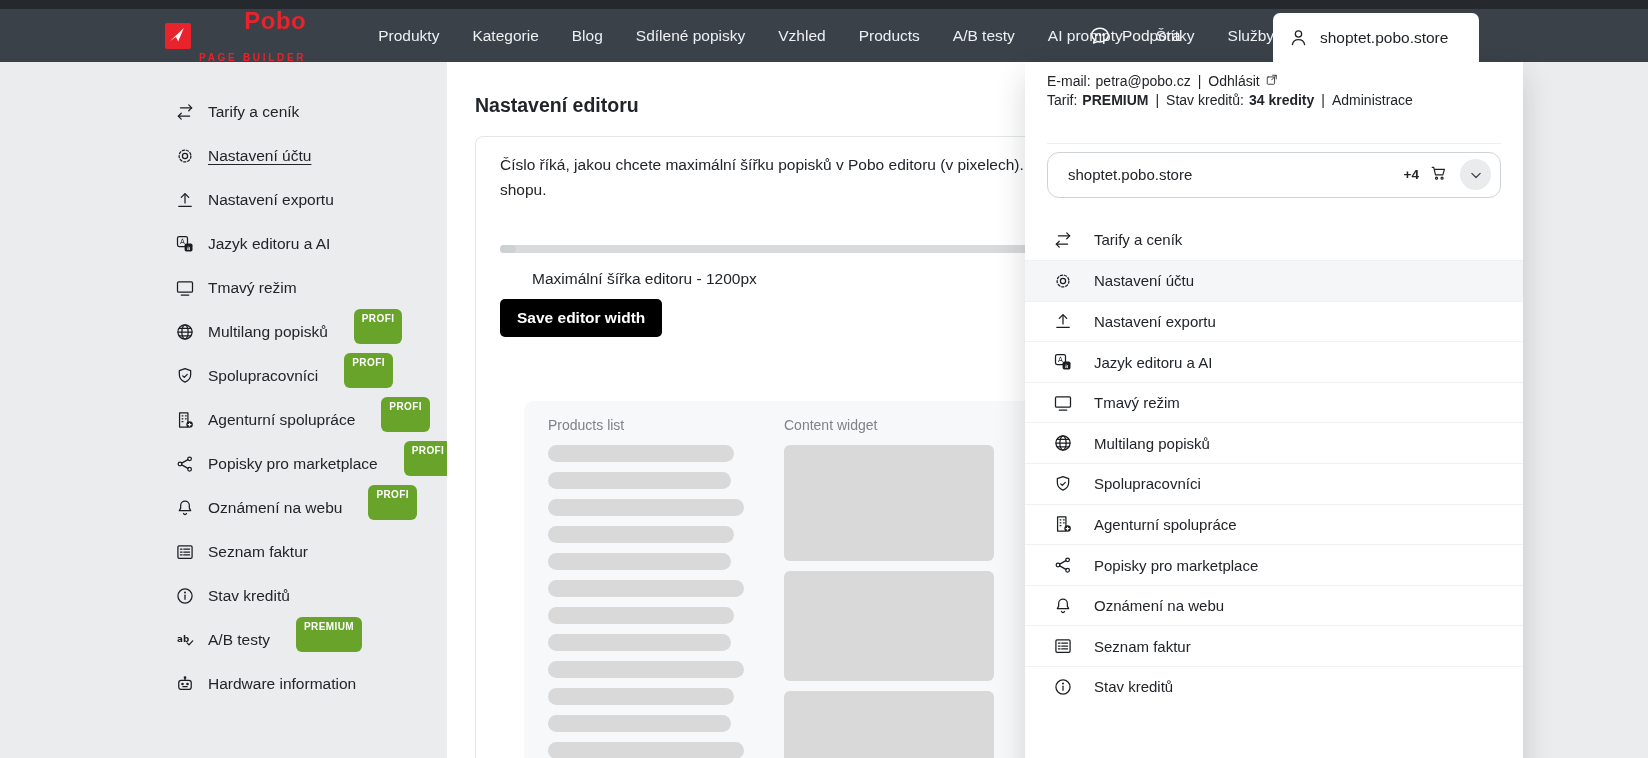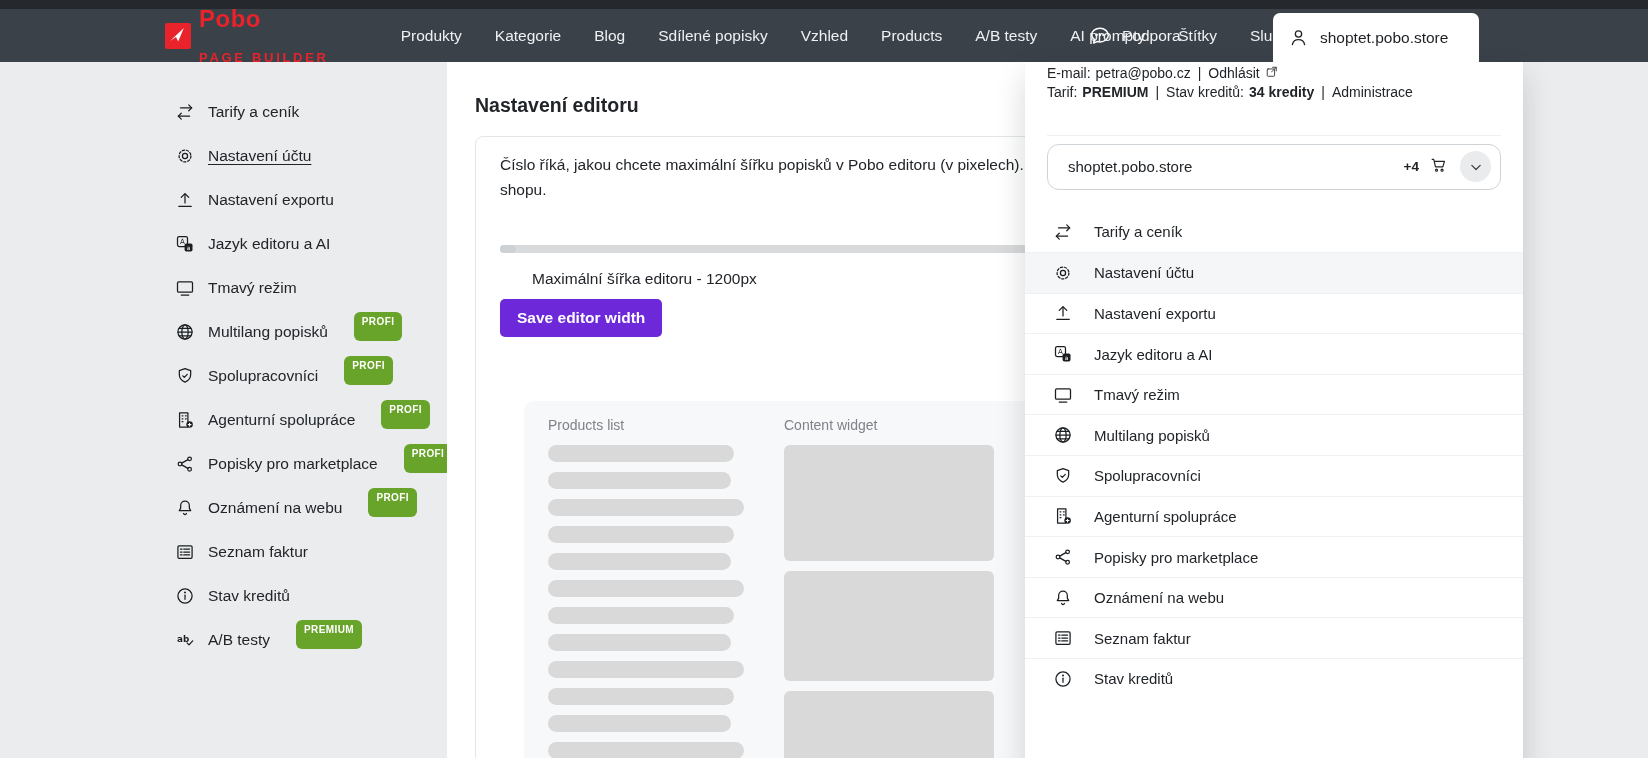--- a/index.html
+++ b/index.html
@@ -7,66 +7,66 @@
     width:1648px;height:758px;position:relative;overflow:hidden;
     background:#ebeced;font-family:"Liberation Sans","DejaVu Sans",sans-serif;
     color:#212529;-webkit-font-smoothing:antialiased;
   }
   
   .topstrip{position:absolute;left:0;top:0;width:100%;height:9px;background:#25282c;z-index:40;}
   .navbar{position:absolute;left:0;top:9px;width:100%;height:53px;background:#3a4149;z-index:40;display:flex;align-items:center;}
   .logo{display:flex;align-items:center;gap:8px;margin-left:165px;cursor:pointer;}
   .logo-box{width:26px;height:26px;background:#e8232b;border-radius:2px;display:flex;align-items:center;justify-content:center;}
   .logo-box svg{width:19px;height:19px;}
-  .logo-text{display:flex;flex-direction:column;line-height:1;}
+  .logo-text{display:flex;flex-direction:column;line-height:1;text-align:right;}
   .logo-title{font-size:24px;font-weight:bold;color:#e8232b;letter-spacing:.5px;}
-  .logo-sub{font-size:13px;font-weight:bold;color:#e8232b;letter-spacing:2.7px;margin-top:20px;}
+  .logo-sub{font-size:10px;font-weight:bold;color:#e8232b;letter-spacing:2.7px;margin-top:20px;}
   .nav-items{display:flex;gap:33px;margin-left:72px;}
   .nav-item{color:#eef0f2;font-size:15.5px;text-decoration:none;cursor:pointer;white-space:nowrap;}
   .support{position:absolute;left:1088px;top:9px;height:53px;display:flex;align-items:center;gap:10px;color:#fff;cursor:pointer;z-index:41;}
   .support .ic svg{width:24px;height:24px;}
   .support-label{font-size:15.5px;color:#f2f3f4;}
   .account-box{position:absolute;left:1273px;top:13px;width:206px;height:49px;background:#fff;border-radius:7px 7px 0 0;
     display:flex;align-items:center;gap:11px;padding-left:15px;box-sizing:border-box;cursor:pointer;z-index:45;}
   .account-box .ic svg{width:21px;height:21px;}
   .account-box-label{font-size:15.5px;font-weight:500;color:#1d2125;}
   
   .sidebar{position:absolute;left:0;top:62px;bottom:0;width:447px;padding-top:28px;box-sizing:border-box;}
   .sb-item{height:44px;display:flex;align-items:center;padding-left:175px;gap:13px;cursor:pointer;text-decoration:none;color:#212529;}
   .sb-item .ic{color:#1a1e21;}
   .sb-label{font-size:15.5px;white-space:nowrap;}
   .sb-label.active{text-decoration:underline;text-underline-offset:3px;}
   .badge{margin-left:13px;background:#68a32a;color:#fff;font-size:10px;font-weight:bold;letter-spacing:.4px;
-    padding:4px 8px 14px;border-radius:6px;transform:translateY(-6px);white-space:nowrap;}
+    padding:4px 8px 20px;border-radius:6px;transform:translateY(-6px);white-space:nowrap;}
   
   .main{position:absolute;left:447px;top:62px;bottom:0;width:1076px;background:#fff;padding-left:28px;box-sizing:border-box;}
   .page-title{margin:32px 0 0;font-size:19.5px;font-weight:bold;color:#212529;}
   .card{margin-top:19px;width:1012px;box-sizing:border-box;border:1px solid #e2e6e9;border-radius:8px;background:#fff;
     padding:16px 24px;height:660px;}
   .card p{margin:0;font-size:15.5px;line-height:24.5px;color:#212529;white-space:nowrap;}
   .slider{margin-top:43px;height:8px;width:950px;background:#d8dadc;border-radius:4px;position:relative;cursor:pointer;}
   .slider::before{content:"";position:absolute;left:0;top:0;width:16px;height:8px;background:#ced1d4;border-radius:4px;}
   .width-label{margin-top:17px;font-size:15.5px;color:#212529;margin-left:32px;}
-  .save-btn{margin-top:11px;height:38px;padding:0 17px;background:#6d28d9;border:none;border-radius:5px;
+  .save-btn{margin-top:11px;height:38px;padding:0 17px;background:#000000;border:none;border-radius:5px;
     color:#fff;font-size:15.5px;font-weight:600;font-family:inherit;cursor:pointer;display:inline-block;}
   .preview{margin-left:24px;margin-top:64px;width:900px;background:#f7f8fa;border-radius:10px;padding:16px 24px;box-sizing:border-box;
     display:flex;gap:38px;height:400px;}
   .pv-col1{width:198px;flex:none;}
   .pv-col2{width:210px;flex:none;}
   .pv-label{font-size:14px;color:#7e8389;}
   .sk-list{margin-top:12px;}
   .sk-bar{height:17px;border-radius:8.5px;background:#d9d9d9;margin-bottom:10px;}
   .sk-block{border-radius:6px;background:#d9d9d9;margin-bottom:10px;width:210px;}
   
   .panel{position:absolute;left:1025px;top:62px;width:498px;height:720px;background:#fff;z-index:44;
     box-shadow:0 14px 30px rgba(33,37,41,.18);border-radius:0 0 10px 10px;padding:0 22px;box-sizing:border-box;}
   .p-title{margin-top:31px;display:flex;align-items:center;gap:13px;height:24px;}
   .p-title .ic svg{width:24px;height:24px;}
   .p-title-text{font-size:17px;font-weight:600;color:#212529;white-space:nowrap;}
-  .p-row{margin-top:3px;font-size:14px;color:#212529;display:flex;align-items:center;gap:5px;white-space:nowrap;}
+  .p-row{margin-top:11px;font-size:14px;color:#212529;display:flex;align-items:center;gap:5px;white-space:nowrap;}
   .p-row.tarif{margin-top:2px;}
   .p-row b{font-weight:bold;}
   .p-link{cursor:pointer;text-align:right;}
   .p-sep{color:#212529;margin:0 2px;}
   .ext .ic svg{width:13.5px;height:13.5px;}
   .p-hr{margin:35px 0 0;border:none;border-top:1px solid #edeff1;height:0;}
   .shop-select{margin-top:8px;height:46px;border:1px solid #ced3d8;border-radius:12px;display:flex;align-items:center;
     padding:0 9px 0 20px;box-sizing:border-box;cursor:pointer;background:#fff;}
   .shop-select-value{flex:1;font-size:15px;color:#212529;}
   .shop-extra{font-size:13.5px;font-weight:600;margin-right:10px;}
@@ -263,20 +263,33 @@
   </a>
   <a class="sb-item">
     <span class="ic">
         <svg viewBox="0 0 24 24" fill="none" stroke="currentColor" stroke-width="1.5" stroke-linecap="round" stroke-linejoin="round">
           <text x="2.5" y="14.5" font-size="10.5" stroke="none" fill="currentColor" font-weight="bold" font-family="DejaVu Sans, sans-serif">ab</text>
           <path d="M14.5 15.5l2.3 2.3 4.4-4.8"></path>
         </svg>
       </span>
     <span class="sb-label">A/B testy</span>
     <span class="badge">PREMIUM</span>
+  </a>
+  <a class="sb-item">
+    <span class="ic">
+        <svg viewBox="0 0 24 24" fill="none" stroke="currentColor" stroke-width="1.5" stroke-linecap="round" stroke-linejoin="round">
+          <rect x="4.5" y="7.5" width="15" height="11" rx="3"></rect>
+          <path d="M12 7.5V5"></path>
+          <circle cx="12" cy="4.2" r="0.9"></circle>
+          <circle cx="9" cy="12" r="0.8" fill="currentColor"></circle>
+          <circle cx="15" cy="12" r="0.8" fill="currentColor"></circle>
+          <path d="M9.5 15.2h5"></path>
+        </svg>
+      </span>
+    <span class="sb-label">Hardware information</span>
   </a>
 </div>
 
 <div class="main">
   <h1 class="page-title">Nastavení editoru</h1>
   <div class="card">
     <p>Číslo říká, jakou chcete maximální šířku popisků v Pobo editoru (v pixelech). Důl</p>
     <p>shopu.</p>
     <div class="slider" aria-valuenow="1200"></div>
     <div class="width-label">Maximální šířka editoru - 1200px</div>

